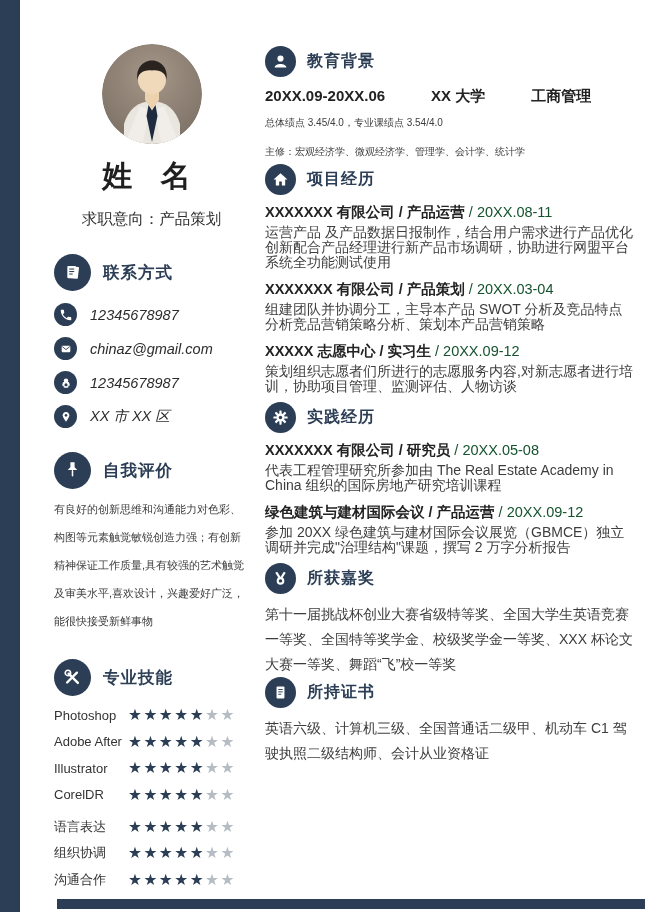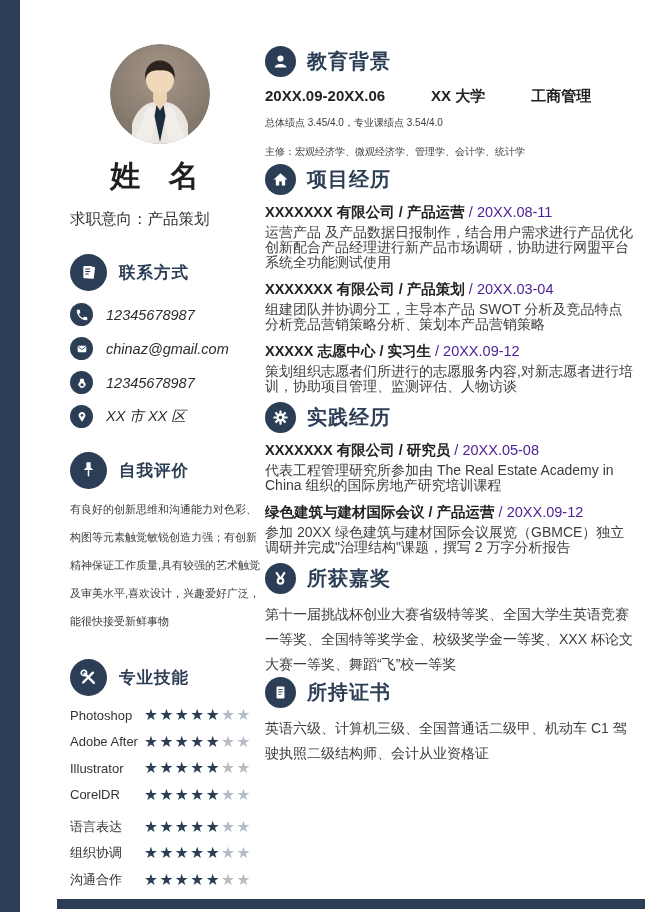--- a/index.html
+++ b/index.html
@@ -4,26 +4,26 @@
 <style>
   html,body{margin:0;padding:0;background:#ffffff;}
   .page{
     position:relative;width:645px;height:912px;background:#ffffff;overflow:hidden;
     font-family:"Liberation Sans","DejaVu Sans",sans-serif;color:#3d3d3d;display:flex;
   }
   .left-strip{width:20px;height:912px;background:var(--navy);flex-shrink:0;}
   .footer-bar{position:absolute;left:57px;right:0;bottom:3px;height:10px;background:var(--navy);}
 
   
-  .sidebar{width:235px;flex-shrink:0;padding:44px 6px 0 50px;box-sizing:border-box;}
+  .sidebar{width:235px;flex-shrink:0;padding:44px 6px 0 34px;box-sizing:border-box;}
   .photo-wrap{width:100px;height:100px;border-radius:50%;overflow:hidden;margin:0 auto;display:block;}
   .photo-wrap svg{display:block;}
   .name{margin:12px 0 0 0;text-align:center;font-size:30px;letter-spacing:10px;
         color:#1f1f1f;font-weight:700;}
-  .objective{margin-top:12px;font-size:15.5px;color:#303030;}
+  .objective{margin-top:12px;text-align:center;font-size:15.5px;color:#303030;}
 
   .s-header{display:flex;align-items:center;gap:12px;margin-top:24px;}
   .badge{width:37px;height:37px;border-radius:50%;background:var(--navy);
          display:flex;align-items:center;justify-content:center;flex-shrink:0;}
   .badge svg{width:23px;height:23px;}
   .s-title{font-size:16.5px;font-weight:700;color:var(--navy);letter-spacing:1px;}
 
   .contact-list{list-style:none;margin:12px 0 0 0;padding:0;}
   .contact-list li{display:flex;align-items:center;gap:13px;margin-bottom:11px;}
   .c-ic{width:23px;height:23px;border-radius:50%;background:var(--navy);
@@ -40,30 +40,30 @@
   .stars{font-size:15.5px;letter-spacing:1.5px;white-space:nowrap;}
   .st-f{color:var(--navy);} .st-e{color:var(--star-empty);}
 
   
   .main{flex:1;padding:46px 10px 0 10px;box-sizing:border-box;}
   .m-header{display:flex;align-items:center;gap:11px;}
   .m-header.first{margin-top:0;}
   .m-badge{width:31px;height:31px;border-radius:50%;background:var(--navy);
            display:flex;align-items:center;justify-content:center;flex-shrink:0;}
   .m-badge svg{width:19px;height:19px;}
-  .m-title{font-size:20px;font-weight:700;color:var(--navy);letter-spacing:1px;}
+  .m-title{font-size:16px;font-weight:700;color:var(--navy);letter-spacing:1px;}
 
   .edu-line1{display:flex;gap:46px;margin-top:10px;font-size:15px;font-weight:700;color:#222;}
   .edu-line{margin-top:5px;font-size:10px;line-height:24px;color:#3d3d3d;}
 
   .entries{margin-top:6px;}
   .entry{margin-bottom:8px;}
   .e-title{font-size:14.5px;line-height:22px;color:#222;margin-top:6px;}
   .e-title b{font-weight:700;}
-  .e-date{font-weight:400;color:#4c1d95;}
+  .e-date{font-weight:400;color:#14532d;}
   .e-desc{font-size:14px;line-height:15px;color:#3d3d3d;margin-top:2px;}
   .paragraph{font-size:14px;line-height:25px;color:#3d3d3d;margin-top:8px;}
 </style>
 </head>
 <body>
 
 <div class="page">
   <div class="left-strip"></div>
 
   <aside class="sidebar">

